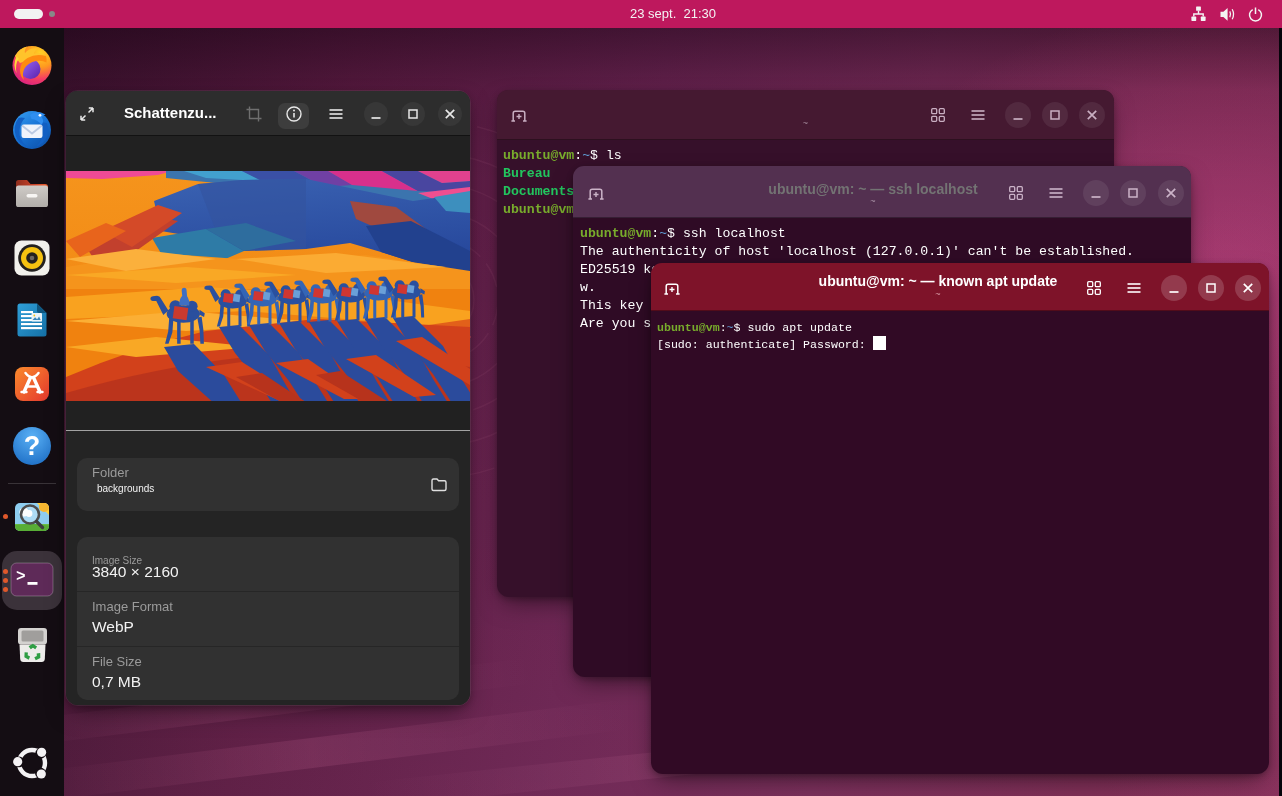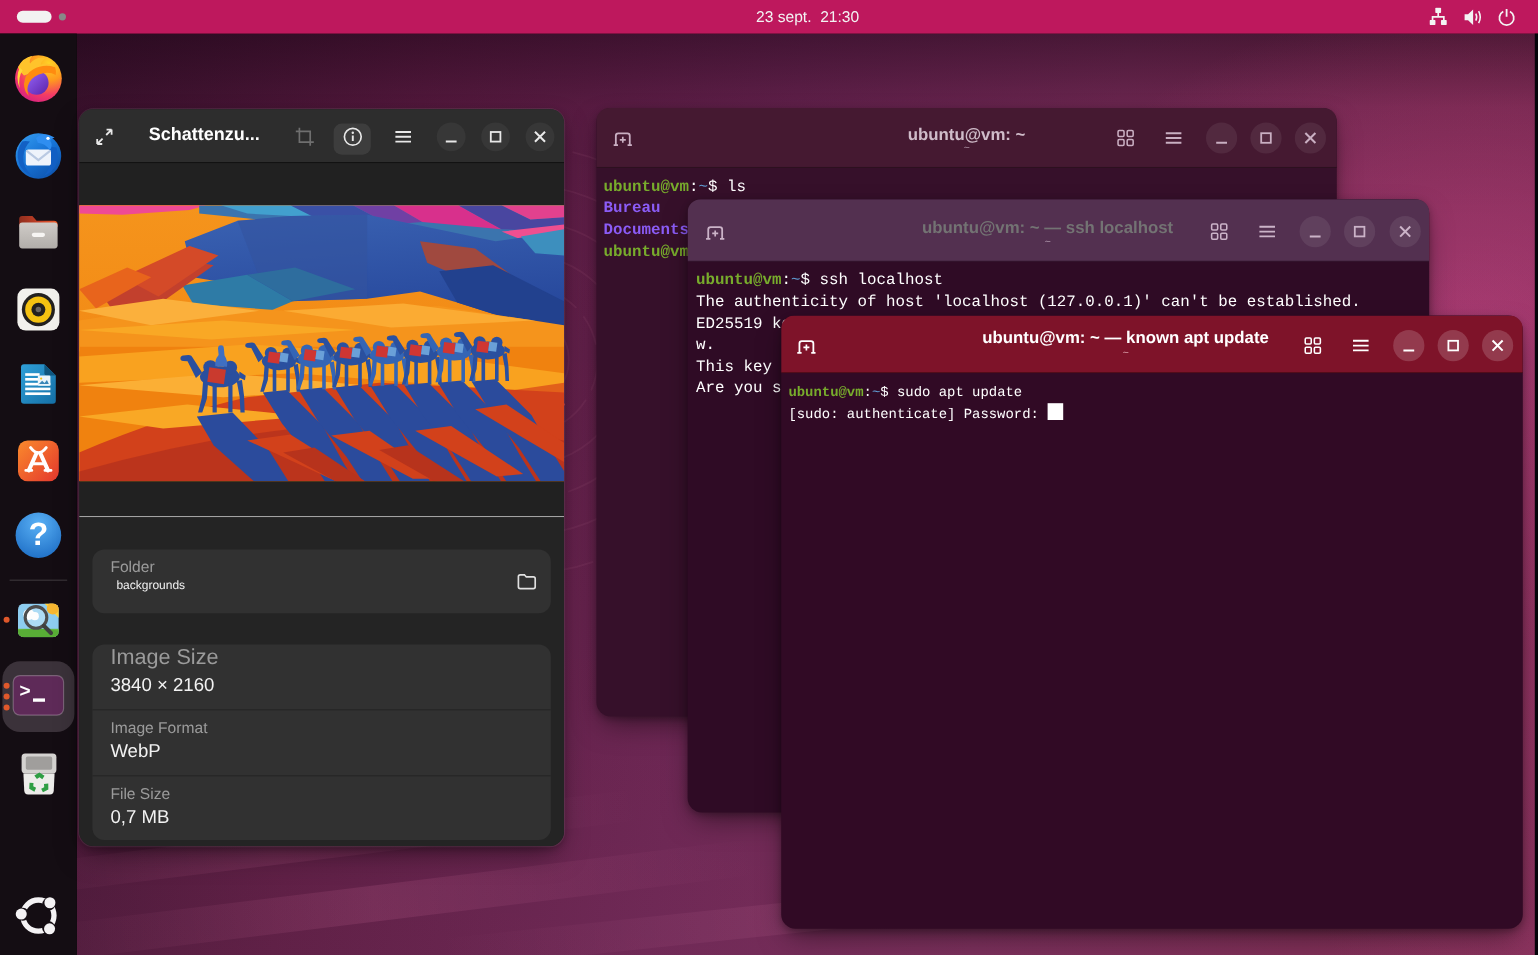--- a/index.html
+++ b/index.html
@@ -22,21 +22,21 @@
   #dock { position:absolute; left:0; top:28px; width:64px; height:768px; background:#140d13; }
   
   .win { position:absolute; border-radius:12px; box-shadow:0 10px 24px -6px rgba(0,0,0,0.5), 0 2px 6px rgba(0,0,0,0.25); }
   .thead { position:absolute; left:0; top:0; width:100%; border-radius:11px 11px 0 0; }
   .ttitle { position:absolute; width:100%; text-align:center; font-weight:bold; font-size:14px; }
   .tsub { position:absolute; width:100%; text-align:center; font-size:9px; }
   .circ { position:absolute; width:26px; height:26px; border-radius:13px; }
   pre { font-family:"Liberation Mono", monospace; position:absolute; }
   .g { color:#78ac2c; font-weight:bold; }
   .tl { color:#61a0d8; }
-  .dir { color:#8b5cf6; font-weight:bold;text-align:right; }
+  .dir { color:#22c55e; font-weight:bold;text-align:right; }
 </style>
 </head>
 <body>
   <div id="wall">
     <svg width="1218" height="768" viewBox="0 0 1218 768" style="position:absolute;left:0;top:0;">
   <g fill="none" stroke="rgba(235,150,190,0.07)" stroke-width="1.5">
     <circle cx="372" cy="272" r="38"></circle>
     <circle cx="372" cy="272" r="62" stroke-dasharray="26 9"></circle>
     <circle cx="372" cy="272" r="88"></circle>
     <circle cx="372" cy="272" r="116" stroke-dasharray="40 12"></circle>
@@ -226,21 +226,20 @@
       <circle cx="31.6" cy="11.3" r="4.6" fill="#f4f2f4"></circle>
       <circle cx="30.4" cy="32.0" r="5.4" fill="#140d13"></circle>
       <circle cx="31.3" cy="33.0" r="4.6" fill="#f4f2f4"></circle>
       <circle cx="9.0" cy="20.9" r="5.4" fill="#140d13"></circle>
       <circle cx="7.7" cy="20.7" r="4.6" fill="#f4f2f4"></circle>
     </svg>
   </div>
 
   <div class="win" id="t1" style="left:497px; top:90px; width:617px; height:507px; background:#36102a;">
     <div class="thead" style="height:50px; background:#451931; border-bottom:1px solid rgba(0,0,0,0.35);"></div>
-    <div class="ttitle" style="top:14px; color:#cfbcc9;">ubuntu@vm: ~</div>
     <div class="tsub" style="top:28px; color:#a58a9c;">~</div>
     <div style="position:absolute; left:13px; top:16px; width:0; height:0;">
       <div style="position:absolute; left:0; top:0;"><svg width="18" height="18" viewBox="0 0 18 18">
           <path d="M3.2 15 V7.2 Q3.2 5.2 5.2 5.2 H12.8 Q14.8 5.2 14.8 7.2 V15" fill="none" stroke="#c9afc2" stroke-width="1.5"></path>
           <path d="M1.4 15 H5 M13 15 H16.6" stroke="#c9afc2" stroke-width="1.5"></path>
           <path d="M9 8 V13 M6.5 10.5 H11.5" stroke="#c9afc2" stroke-width="1.4"></path>
         </svg></div>
     </div>
     <div style="position:absolute; left:433px; top:17px; width:0; height:0;">
       <div style="position:absolute; left:0; top:0;"><svg width="16" height="16" viewBox="0 0 16 16">
@@ -506,21 +505,21 @@
     </div>
     <div id="props" style="position:absolute; left:0; top:339px; width:404px; height:275px; background:#242424; border-top:1px solid #a3a3a3; border-radius:0 0 12px 12px;">
     <div style="position:absolute; left:11px; top:27px; width:382px; height:53px; border-radius:10px; background:#313131;">
       <div style="position:absolute; left:15px; top:7px; font-size:13px; color:#9b9b9b;">Folder</div>
       <div style="position:absolute; left:20px; top:25px; font-size:10px; color:#f2f2f2;">backgrounds</div>
       <div style="position:absolute; left:352px; top:17px;"><svg width="20" height="20" viewBox="0 0 20 20">
             <path d="M3 5.5 Q3 4 4.5 4 H8 L9.6 5.8 H15.5 Q17 5.8 17 7.3 V14 Q17 15.5 15.5 15.5 H4.5 Q3 15.5 3 14 Z" fill="none" stroke="#e0e0e0" stroke-width="1.4"></path>
           </svg></div>
     </div>
     <div style="position:absolute; left:11px; top:106px; width:382px; height:163px; border-radius:10px; background:#313131;">
-      <div style="position:absolute; left:15px; top:0; font-size:18px; color:#9b9b9b;">Image Size</div>
+      <div style="position:absolute; left:15px; top:18px; font-size:10px; color:#9b9b9b;">Image Size</div>
       <div style="position:absolute; left:15px; top:26px; font-size:15.5px; color:#f2f2f2;">3840 × 2160</div>
       <div style="position:absolute; left:0px; top:54px; width:382px; height:1px; background:#262626;"></div>
       <div style="position:absolute; left:15px; top:62px; font-size:13px; color:#9b9b9b;">Image Format</div>
       <div style="position:absolute; left:15px; top:81px; font-size:15.5px; color:#f2f2f2;">WebP</div>
       <div style="position:absolute; left:0px; top:109px; width:382px; height:1px; background:#262626;"></div>
       <div style="position:absolute; left:15px; top:117px; font-size:13px; color:#9b9b9b;">File Size</div>
       <div style="position:absolute; left:15px; top:136px; font-size:15.5px; color:#f2f2f2;">0,7 MB</div>
     </div>
     </div>
   </div>

